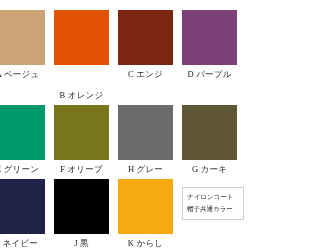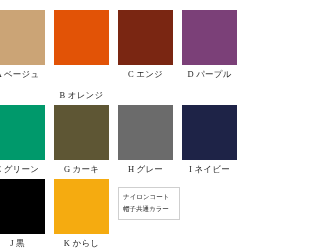--- a/index.html
+++ b/index.html
@@ -111,26 +111,30 @@
     <div class="cell">
       <span class="swatch" style="background: rgb(123, 64, 120);"></span>
       <span class="swatch-label" style="color: rgb(34, 34, 34); font-family: Liberation Serif, serif;">D パープル</span>
     </div>
 
     <div class="cell">
       <span class="swatch" style="background: rgb(0, 153, 107);"></span>
       <span class="swatch-label" style="color: rgb(34, 34, 34);">E グリーン</span>
     </div>
     <div class="cell">
-      <span class="swatch" style="background: rgb(94, 86, 52);"></span>
-      <span class="swatch-label" style="color: rgb(34, 34, 34);">G カーキ</span>
+      <span class="swatch" style="background: rgb(119, 118, 29);"></span>
+      <span class="swatch-label" style="color: rgb(34, 34, 34);">F オリーブ</span>
     </div>
     <div class="cell">
       <span class="swatch" style="background: rgb(107, 107, 107);"></span>
       <span class="swatch-label" style="color: rgb(34, 34, 34);">H グレー</span>
+    </div>
+    <div class="cell">
+      <span class="swatch" style="background: rgb(94, 86, 52);"></span>
+      <span class="swatch-label" style="color: rgb(34, 34, 34);">G カーキ</span>
     </div>
 
     <div class="cell">
       <span class="swatch" style="background: rgb(30, 35, 71);"></span>
       <span class="swatch-label" style="color: rgb(34, 34, 34);">I ネイビー</span>
     </div>
     <div class="cell">
       <span class="swatch" style="background: rgb(0, 0, 0);"></span>
       <span class="swatch-label" style="color: rgb(34, 34, 34); font-family: Liberation Serif, serif;">J 黒</span>
     </div>

